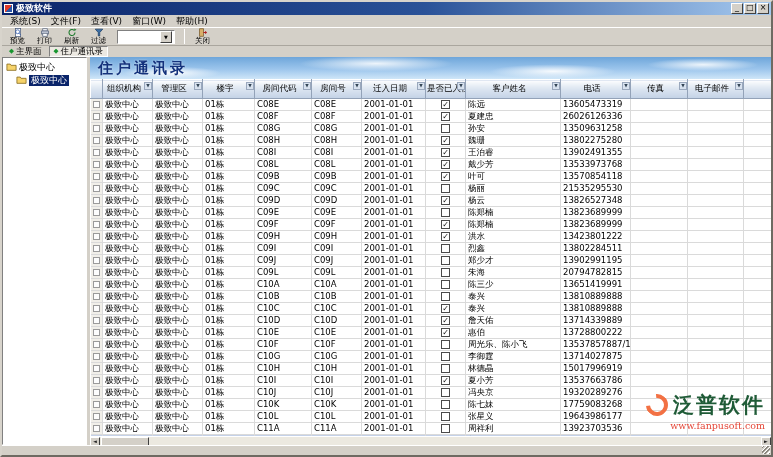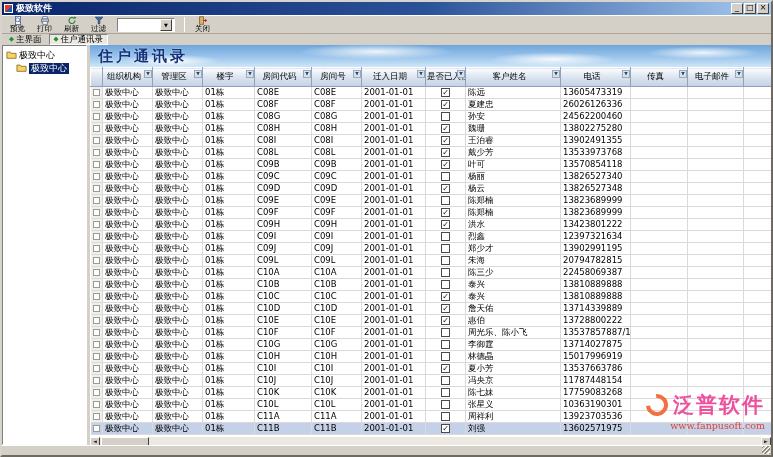--- a/index.html
+++ b/index.html
@@ -86,41 +86,48 @@
             font-size:5px; line-height:7px; text-align:center; color:#222; }
   .hs-thumb { width:48px; height:9px; background:#D4D0C8; border:1px solid; border-color:#fff #404040 #404040 #fff; margin-left:1px; }
   .hs-track { flex:1; }
 
   
   .wm { position:absolute; right:6px; bottom:14px; text-align:right; z-index:5; opacity:.95; }
   .wm-row { display:flex; align-items:center; gap:5px; justify-content:flex-end; }
   .wm-logo { width:22px; height:22px; border:4px solid #f26a3a; border-left-color:transparent;
              border-radius:50%; transform:rotate(40deg); }
   .wm-brand { font-family:"DejaVu Serif","Liberation Serif",serif; font-size:21px; font-weight:bold;
-              color:#ec4899; letter-spacing:2px; white-space:nowrap; }
+              color:#14532d; letter-spacing:2px; white-space:nowrap; }
   .wm-url { font-size:9.5px; color:#e23b2b; margin-top:1px; font-family:"DejaVu Serif",serif; }
 
   
   .statusbar { height:10px; flex:0 0 10px; border-top:1px solid #fff; background:#D4D0C8; position:relative; }
   .grip { position:absolute; right:1px; bottom:1px; width:8px; height:8px;
           background:repeating-linear-gradient(135deg,#fff 0 1px,#8c887f 1px 2px,transparent 2px 3px); }
 </style>
 </head>
 <body>
 
 <div id="window">
 
   <div class="titlebar">
     <span class="app-icon"></span>
     <span class="ttl">极致软件</span>
     <span class="win-btn">_</span>
     <span class="win-btn">□</span>
     <span class="win-btn">×</span>
   </div>
 
+  <div class="menubar">
+      <span class="menu-item">系统(S)</span>
+      <span class="menu-item">文件(F)</span>
+      <span class="menu-item">查看(V)</span>
+      <span class="menu-item">窗口(W)</span>
+      <span class="menu-item">帮助(H)</span>
+    </div>
 
   <div class="toolbar">
     <div id="tb-left" style="display:flex;">
         <div class="tb-btn">
           <span class="tb-icon">
             <svg viewBox="0 0 12 12">
               <rect x="2.5" y="0.5" width="7" height="11" fill="#fff" stroke="#4a5a7a"></rect>
               <circle cx="5.5" cy="5" r="2.6" fill="none" stroke="#2a56a8"></circle>
               <line x1="7.3" y1="6.8" x2="9.6" y2="9.4" stroke="#2a56a8"></line>
             </svg>
@@ -285,21 +292,21 @@
                 <td>极致中心</td>
                 <td>极致中心</td>
                 <td>01栋</td>
                 <td>C08G</td>
                 <td>C08G</td>
                 <td>2001-01-01</td>
                 <td>
                   <div class="cb"></div>
                 </td>
                 <td>孙安</td>
-                <td>24562200460</td>
+                <td>13509631258</td>
                 <td></td>
                 <td></td>
                 <td></td>
               </tr>
               <tr>
                 <td class="ind">
                   <div class="rowsq"></div>
                 </td>
                 <td>极致中心</td>
                 <td>极致中心</td>
@@ -380,21 +387,21 @@
                 <td>极致中心</td>
                 <td>极致中心</td>
                 <td>01栋</td>
                 <td>C09C</td>
                 <td>C09C</td>
                 <td>2001-01-01</td>
                 <td>
                   <div class="cb"></div>
                 </td>
                 <td>杨丽</td>
-                <td>13826527340</td>
+                <td>21535295530</td>
                 <td></td>
                 <td></td>
                 <td></td>
               </tr>
               <tr>
                 <td class="ind">
                   <div class="rowsq"></div>
                 </td>
                 <td>极致中心</td>
                 <td>极致中心</td>
@@ -475,21 +482,21 @@
                 <td>极致中心</td>
                 <td>极致中心</td>
                 <td>01栋</td>
                 <td>C09I</td>
                 <td>C09I</td>
                 <td>2001-01-01</td>
                 <td>
                   <div class="cb"></div>
                 </td>
                 <td>烈鑫</td>
-                <td>12397321634</td>
+                <td>13802284511</td>
                 <td></td>
                 <td></td>
                 <td></td>
               </tr>
               <tr>
                 <td class="ind">
                   <div class="rowsq"></div>
                 </td>
                 <td>极致中心</td>
                 <td>极致中心</td>
@@ -532,21 +539,21 @@
                 <td>极致中心</td>
                 <td>极致中心</td>
                 <td>01栋</td>
                 <td>C10A</td>
                 <td>C10A</td>
                 <td>2001-01-01</td>
                 <td>
                   <div class="cb"></div>
                 </td>
                 <td>陈三少</td>
-                <td>22458069387</td>
+                <td>13651419991</td>
                 <td></td>
                 <td></td>
                 <td></td>
               </tr>
               <tr>
                 <td class="ind">
                   <div class="rowsq"></div>
                 </td>
                 <td>极致中心</td>
                 <td>极致中心</td>
@@ -703,21 +710,21 @@
                 <td>极致中心</td>
                 <td>极致中心</td>
                 <td>01栋</td>
                 <td>C10J</td>
                 <td>C10J</td>
                 <td>2001-01-01</td>
                 <td>
                   <div class="cb"></div>
                 </td>
                 <td>冯央京</td>
-                <td>11787448154</td>
+                <td>19320289276</td>
                 <td></td>
                 <td></td>
                 <td></td>
               </tr>
               <tr>
                 <td class="ind">
                   <div class="rowsq"></div>
                 </td>
                 <td>极致中心</td>
                 <td>极致中心</td>
@@ -741,21 +748,21 @@
                 <td>极致中心</td>
                 <td>极致中心</td>
                 <td>01栋</td>
                 <td>C10L</td>
                 <td>C10L</td>
                 <td>2001-01-01</td>
                 <td>
                   <div class="cb"></div>
                 </td>
                 <td>张星义</td>
-                <td>10363190301</td>
+                <td>19643986177</td>
                 <td></td>
                 <td></td>
                 <td></td>
               </tr>
               <tr>
                 <td class="ind">
                   <div class="rowsq"></div>
                 </td>
                 <td>极致中心</td>
                 <td>极致中心</td>

